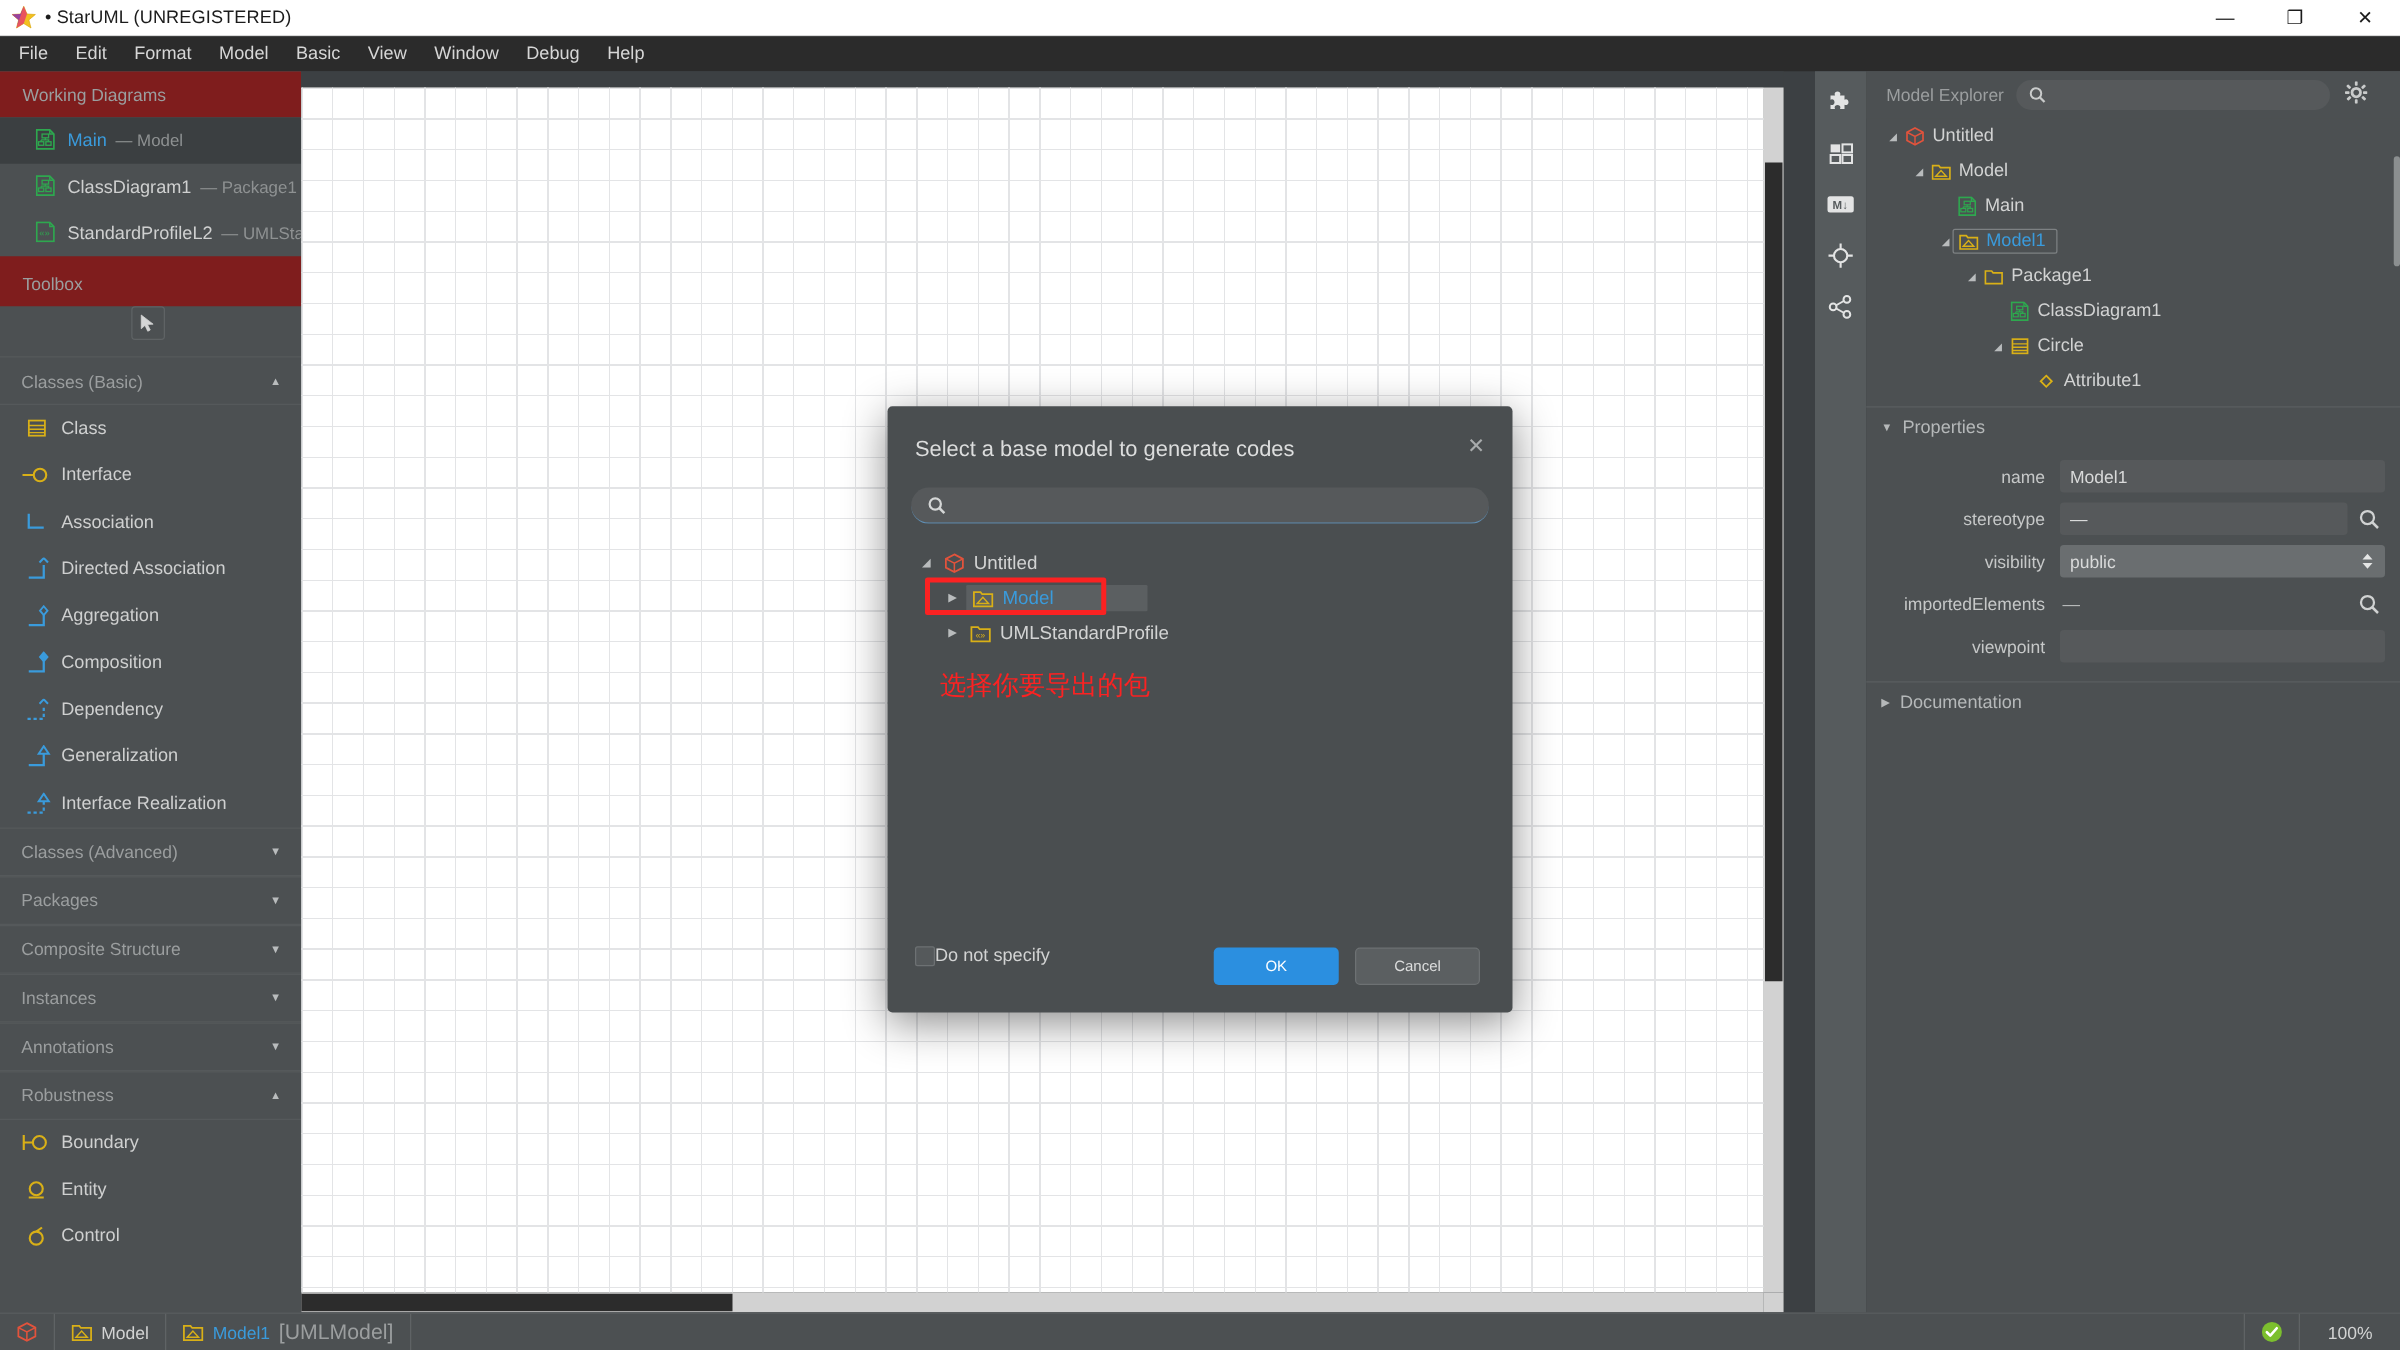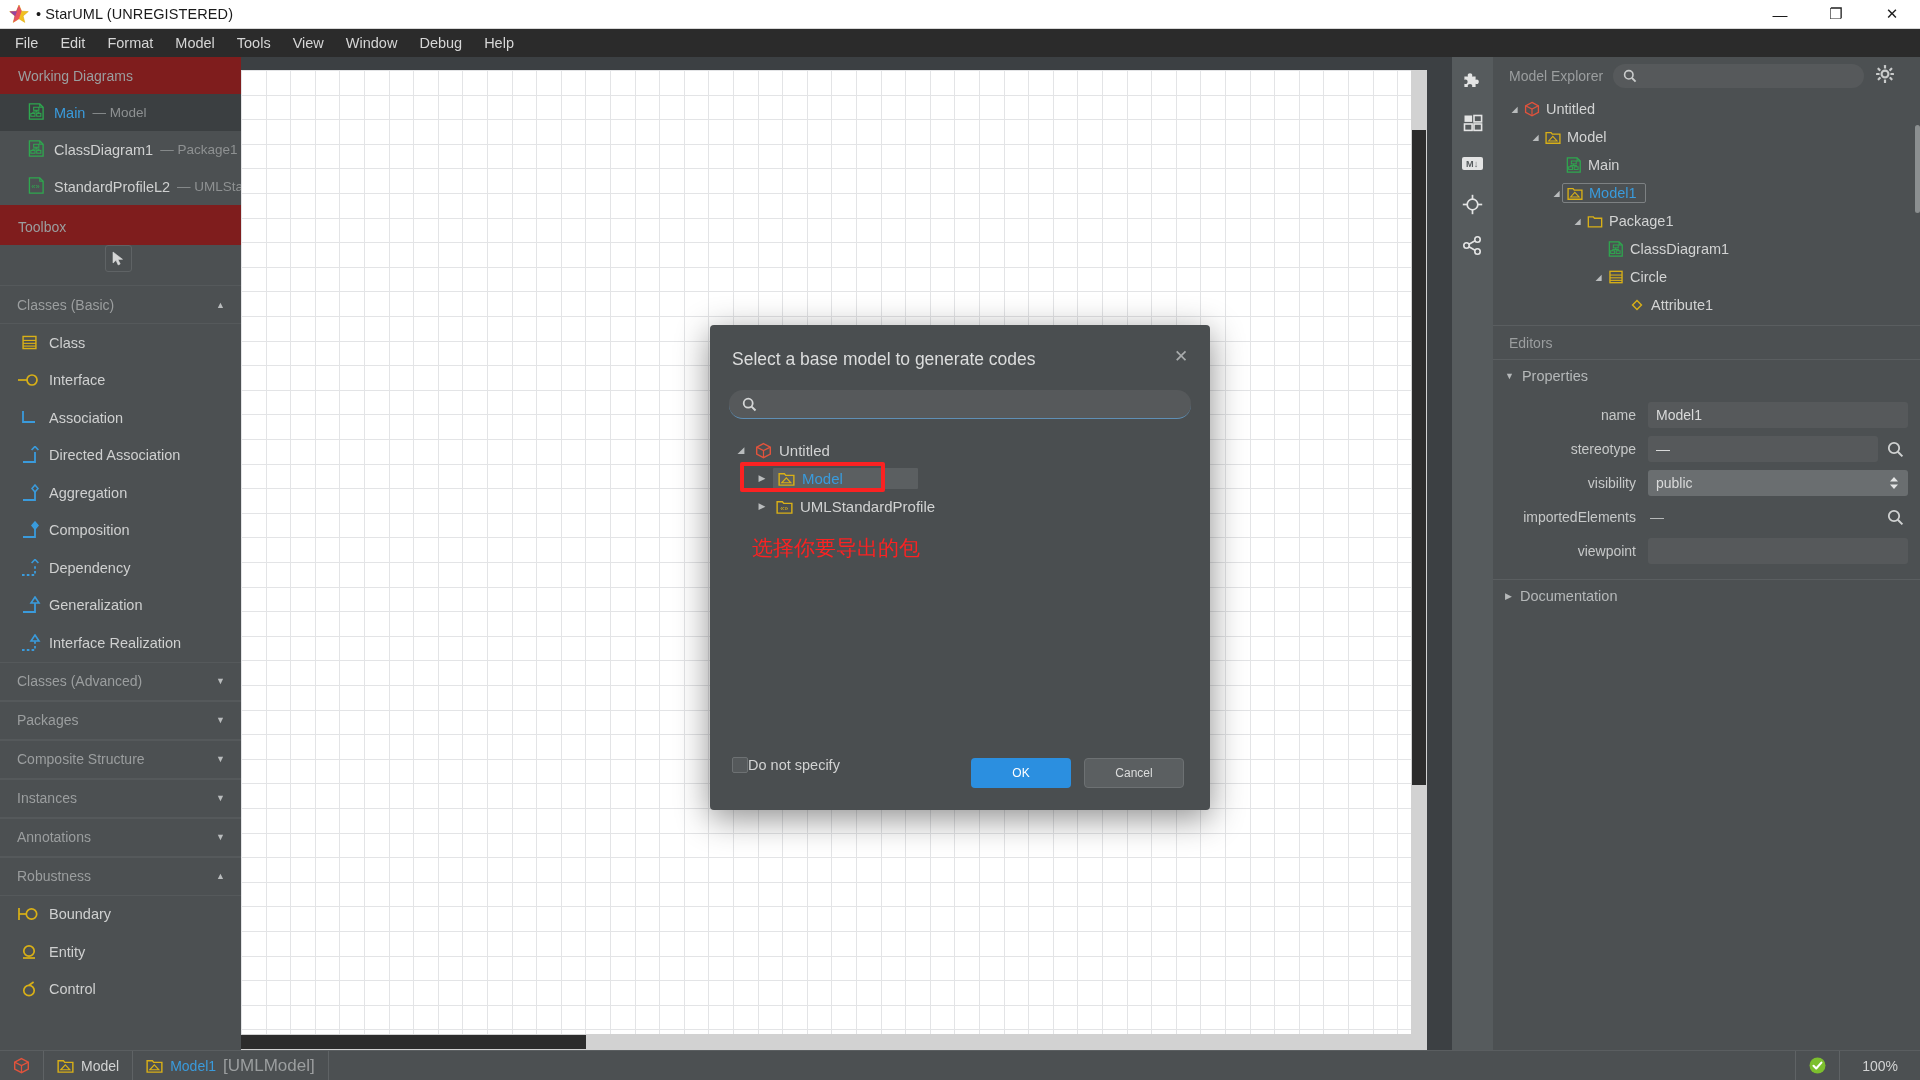--- a/index.html
+++ b/index.html
@@ -262,21 +262,21 @@
     <div>❐</div>
     <div>✕</div>
   </div>
 </div>
 
 <div id="menubar">
     <div class="mi">File</div>
     <div class="mi">Edit</div>
     <div class="mi">Format</div>
     <div class="mi">Model</div>
-    <div class="mi">Tools</div>
+    <div class="mi">Basic</div>
     <div class="mi">View</div>
     <div class="mi">Window</div>
     <div class="mi">Debug</div>
     <div class="mi">Help</div>
   </div>
 
 <div id="leftpanel">
   <div class="panel-head">Working Diagrams</div>
   <div class="wd-list" id="wd-list">
       <div class="wd-item sel">
@@ -629,21 +629,20 @@
         <span class="arrow"></span>
         <span class="ti">
           <svg width="16" height="16" viewBox="0 0 18 18">
             <polygon points="9,4 14,9 9,14 4,9" fill="none" stroke="#d9b017" stroke-width="1.6"></polygon>
           </svg>
         </span>
         <span class="tx">Attribute1</span>
       </div>
     </div>
 
-  <div id="editors-head">Editors</div>
 
   <div class="sect-head">
     <span class="tri">▼</span>
     <span>Properties</span>
   </div>
 
   <div id="props-body">
       <div class="prop-row">
         <div class="prop-label">name</div>
         <div class="prop-input">

